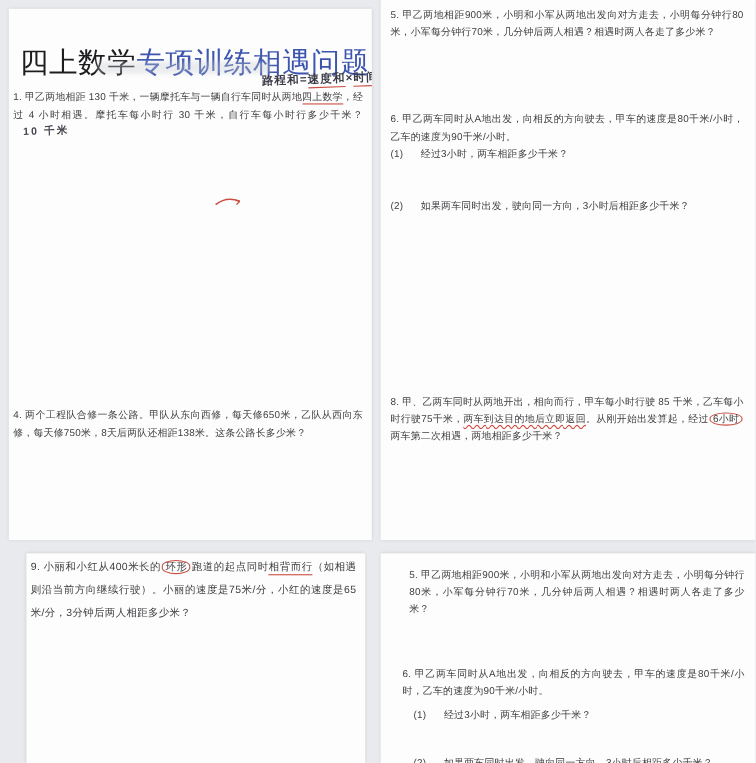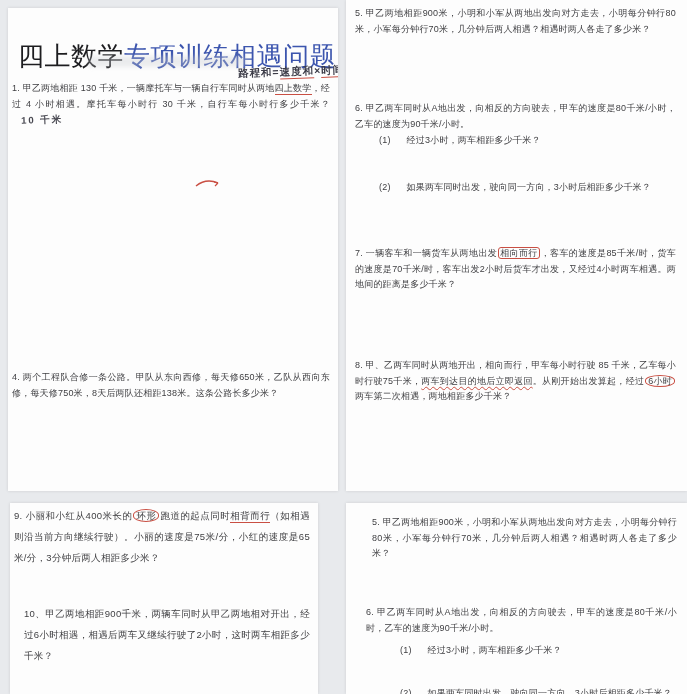--- a/index.html
+++ b/index.html
@@ -1,35 +1,35 @@
 <!DOCTYPE html>
 <html><head>
 <meta charset="utf-8">
 <style>
   html,body{margin:0;padding:0;width:687px;height:694px;overflow:hidden;
     background:#e8eaed;font-family:"Liberation Sans","DejaVu Sans",sans-serif;}
   body{position:relative;}
   .page{position:absolute;background:#fdfdfd;box-shadow:0 0 3px rgba(0,0,0,.12);overflow:hidden;}
   #pg-tl{left:8px;top:8px;width:330px;height:483px;}
-  #pg-bl{left:10px;top:503px;width:308px;height:191px;}
+  #pg-bl{left:24px;top:503px;width:308px;height:191px;}
   #pg-tr{left:346px;top:0;width:341px;height:491px;}
   #pg-br{left:346px;top:503px;width:341px;height:191px;}
 
   .title{position:absolute;left:10px;top:14px;font-size:26px;font-weight:normal;
     letter-spacing:.5px;color:#1d1d20;white-space:nowrap;}
   .title .blue{color:#3c55ae;}
   .ghost{position:absolute;left:80px;top:48px;width:158px;height:11px;
     background:#c9ccd2;opacity:.35;border-radius:2px;filter:blur(2px);}
 
   .prob{position:absolute;left:4px;right:8px;margin:0;font-size:9px;line-height:15.5px;
     color:#3e3e41;text-align:justify;letter-spacing:.2px;}
   #pg-tr .prob{left:9px;right:11px;}
   #pg-bl .prob{font-size:9.5px;line-height:21px;letter-spacing:.3px;}
   #pg-br .prob{left:26px;right:10px;}
-  .subq{text-align:left;margin-left:24px;}
+  .subq{text-align:left;}
   .sub-no{display:inline-block;margin-right:16px;}
 
   .hw{font-size:10.5px;font-weight:bold;color:#3c3c48;letter-spacing:1px;}
   #formula{position:absolute;left:230px;top:57px;transform:rotate(-2deg);white-space:nowrap;}
   .ans-hw{display:inline-block;font-size:9.5px;font-weight:bold;color:#46464f;
     letter-spacing:2px;margin-left:9px;transform:rotate(-2deg);}
 
   .red-u{border-bottom:1.4px solid #c94f43;padding-bottom:.5px;}
   .red-wavy{text-decoration:underline wavy #c94f43 1px;text-underline-offset:2px;}
   .red-circle{border:1.3px solid #c94f43;border-radius:60%/55%;padding:0 2px;margin:0 1px;}
@@ -57,29 +57,27 @@
   <p class="prob" style="top:362px"><span>4.</span><span> 两个工程队合修一条公路。甲队从东向西修，每天修650米，乙队从西向东修，每天修750米，8天后两队还相距138米。这条公路长多少米？</span></p>
 </div>
 
 <div class="page" id="pg-tr">
   <p class="prob" style="top:6px"><span>5.</span><span> 甲乙两地相距900米，小明和小军从两地出发向对方走去，小明每分钟行80米，小军每分钟行70米，几分钟后两人相遇？相遇时两人各走了多少米？</span></p>
 
   <p class="prob" style="top:101px"><span>6.</span><span> 甲乙两车同时从A地出发，向相反的方向驶去，甲车的速度是80千米/小时，乙车的速度为90千米/小时。</span></p>
   <p class="prob subq" style="top:133px"><span class="sub-no">(1)</span><span>经过3小时，两车相距多少千米？</span></p>
   <p class="prob subq" style="top:180px"><span class="sub-no">(2)</span><span>如果两车同时出发，驶向同一方向，3小时后相距多少千米？</span></p>
 
-  <p class="prob" style="top:246px"><span>7.</span><span> 一辆客车和一辆货车从两地出发</span><span class="red-box">相向而行</span><span>，客车的速度是85千米/时，货车的速度是70千米/时，客车出发2小时后货车才出发，又经过4小时两车相遇。两地间的距离是多少千米？</span></p>
 
   <p class="prob" style="top:358px"><span>8.</span><span> 甲、乙两车同时从两地开出，相向而行，甲车每小时行驶 85 千米，乙车每小时行驶75千米，</span><span class="red-wavy">两车到达目的地后立即返回</span><span>。从刚开始出发算起，经过</span><span class="red-circle">6小时</span><span>两车第二次相遇，两地相距多少千米？</span></p>
 </div>
 
 <div class="page" id="pg-bl">
   <p class="prob" style="top:2px"><span>9.</span><span> 小丽和小红从400米长的</span><span class="red-circle">环形</span><span>跑道的起点同时</span><span class="red-u">相背而行</span><span>（如相遇则沿当前方向继续行驶）。小丽的速度是75米/分，小红的速度是65米/分，3分钟后两人相距多少米？</span></p>
 
-  <p class="prob" style="top:100px;left:14px"><span>10、</span><span>甲乙两地相距900千米，两辆车同时从甲乙两地相对开出，经过6小时相遇，相遇后两车又继续行驶了2小时，这时两车相距多少千米？</span></p>
 </div>
 
 <div class="page" id="pg-br">
   <p class="prob" style="top:12px"><span>5.</span><span> 甲乙两地相距900米，小明和小军从两地出发向对方走去，小明每分钟行80米，小军每分钟行70米，几分钟后两人相遇？相遇时两人各走了多少米？</span></p>
 
   <p class="prob" style="top:102px;left:20px"><span>6.</span><span> 甲乙两车同时从A地出发，向相反的方向驶去，甲车的速度是80千米/小时，乙车的速度为90千米/小时。</span></p>
   <p class="prob subq" style="top:140px;left:30px"><span class="sub-no">(1)</span><span>经过3小时，两车相距多少千米？</span></p>
   <p class="prob subq" style="top:183px;left:30px"><span class="sub-no">(2)</span><span>如果两车同时出发，驶向同一方向，3小时后相距多少千米？</span></p>
 </div>
 

